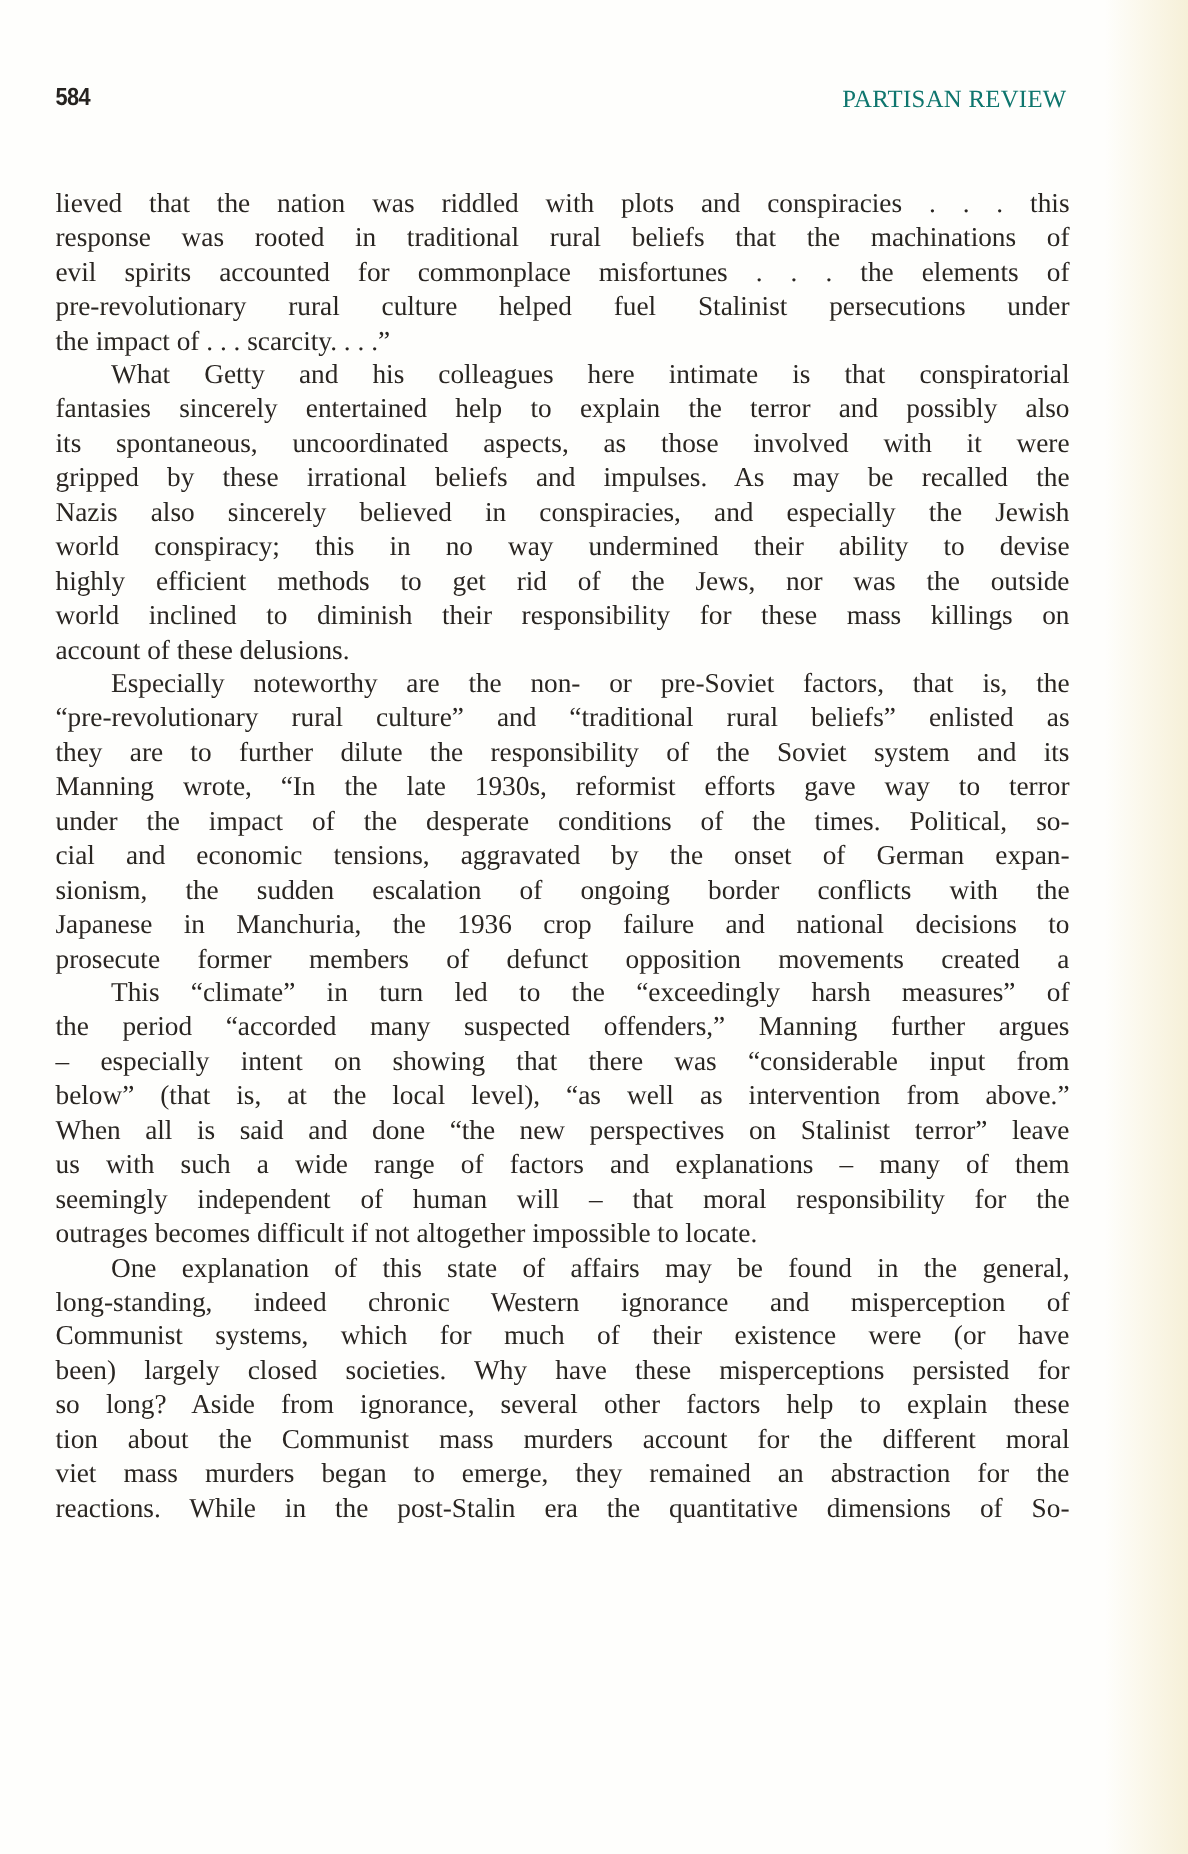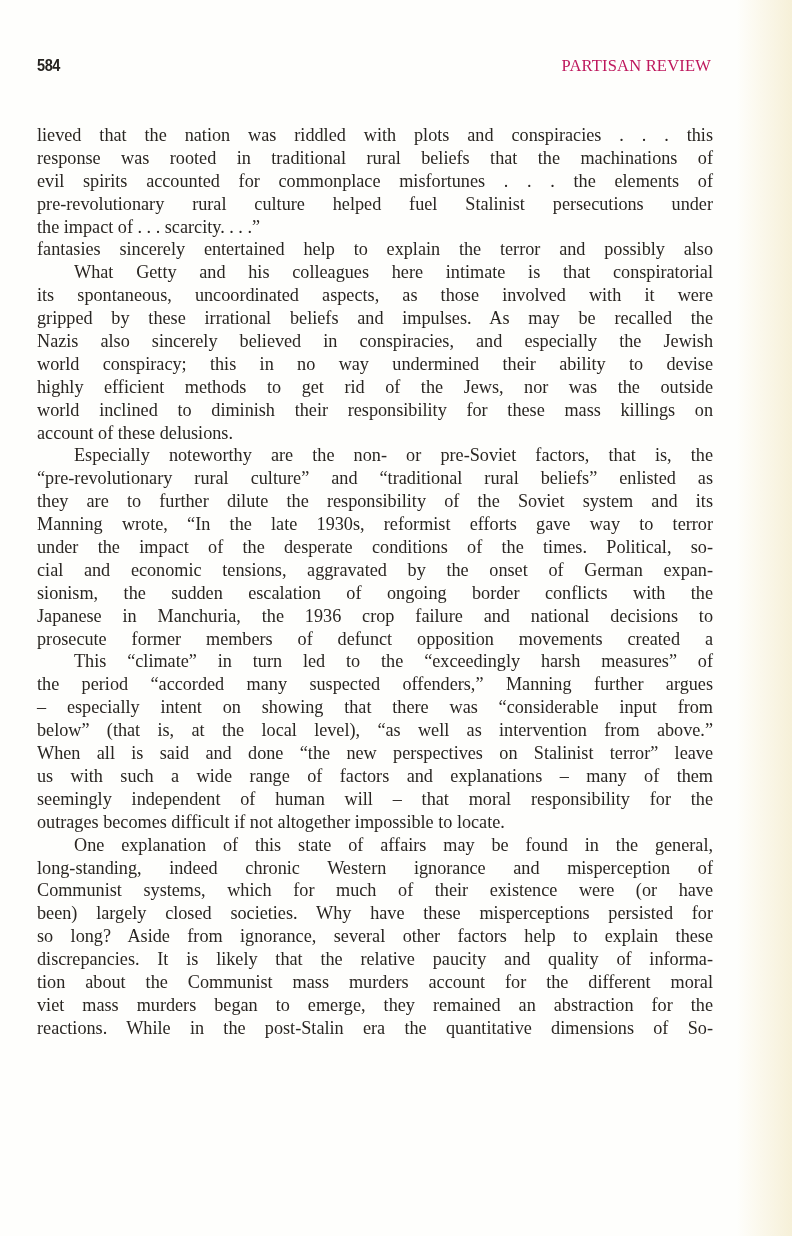--- a/index.html
+++ b/index.html
@@ -14,21 +14,21 @@
       position: absolute; top: 56px; left: 37px; width: 676px; height: 22px;
     }
     .page-number {
       position: absolute; left: 0; top: 0;
       font-family: "Liberation Sans", "DejaVu Sans", sans-serif;
       font-weight: bold; font-size: 16.5px; letter-spacing: -0.5px;
       color: #262320; transform: scaleX(0.88); transform-origin: left;
     }
     .journal-title {
       position: absolute; right: 2px; top: 0;
-      font-size: 16.5px; letter-spacing: 0.2px; color: #be185d;
+      font-size: 16.5px; letter-spacing: 0.2px; color: #0f766e;
     }
     .body-text {
       position: absolute; top: 124px; left: 37px; width: 676px;
     }
     .line {
       display: block; height: 22.9px; line-height: 22.9px;
       font-size: 18.2px; white-space: nowrap;
       text-align: justify; text-align-last: justify;
       overflow: visible;
     }
@@ -42,22 +42,22 @@
   <span class="page-number">584</span>
   <span class="journal-title">PARTISAN REVIEW</span>
 </div>
 
 <div class="body-text" id="body-text">
     <span class="line">lieved that the nation was riddled with plots and conspiracies . . . this</span>
     <span class="line">response was rooted in traditional rural beliefs that the machinations of</span>
     <span class="line">evil spirits accounted for commonplace misfortunes . . . the elements of</span>
     <span class="line">pre-revolutionary rural culture helped fuel Stalinist persecutions under</span>
     <span class="line last">the impact of . . . scarcity. . . .”</span>
+    <span class="line indent">What Getty and his colleagues here intimate is that conspiratorial</span>
     <span class="line">fantasies sincerely entertained help to explain the terror and possibly also</span>
-    <span class="line indent">What Getty and his colleagues here intimate is that conspiratorial</span>
     <span class="line">its spontaneous, uncoordinated aspects, as those involved with it were</span>
     <span class="line">gripped by these irrational beliefs and impulses. As may be recalled the</span>
     <span class="line">Nazis also sincerely believed in conspiracies, and especially the Jewish</span>
     <span class="line">world conspiracy; this in no way undermined their ability to devise</span>
     <span class="line">highly efficient methods to get rid of the Jews, nor was the outside</span>
     <span class="line">world inclined to diminish their responsibility for these mass killings on</span>
     <span class="line last">account of these delusions.</span>
     <span class="line indent">Especially noteworthy are the non- or pre-Soviet factors, that is, the</span>
     <span class="line">“pre-revolutionary rural culture” and “traditional rural beliefs” enlisted as</span>
     <span class="line">they are to further dilute the responsibility of the Soviet system and its</span>
@@ -73,17 +73,16 @@
     <span class="line">below” (that is, at the local level), “as well as intervention from above.”</span>
     <span class="line">When all is said and done “the new perspectives on Stalinist terror” leave</span>
     <span class="line">us with such a wide range of factors and explanations – many of them</span>
     <span class="line">seemingly independent of human will – that moral responsibility for the</span>
     <span class="line last">outrages becomes difficult if not altogether impossible to locate.</span>
     <span class="line indent">One explanation of this state of affairs may be found in the general,</span>
     <span class="line">long-standing, indeed chronic Western ignorance and misperception of</span>
     <span class="line">Communist systems, which for much of their existence were (or have</span>
     <span class="line">been) largely closed societies. Why have these misperceptions persisted for</span>
     <span class="line">so long? Aside from ignorance, several other factors help to explain these</span>
-    <span class="line">discrepancies. It is likely that the relative paucity and quality of informa-</span>
     <span class="line">tion about the Communist mass murders account for the different moral</span>
     <span class="line">viet mass murders began to emerge, they remained an abstraction for the</span>
     <span class="line">reactions. While in the post-Stalin era the quantitative dimensions of So-</span>
   </div>
 
 </body></html>

